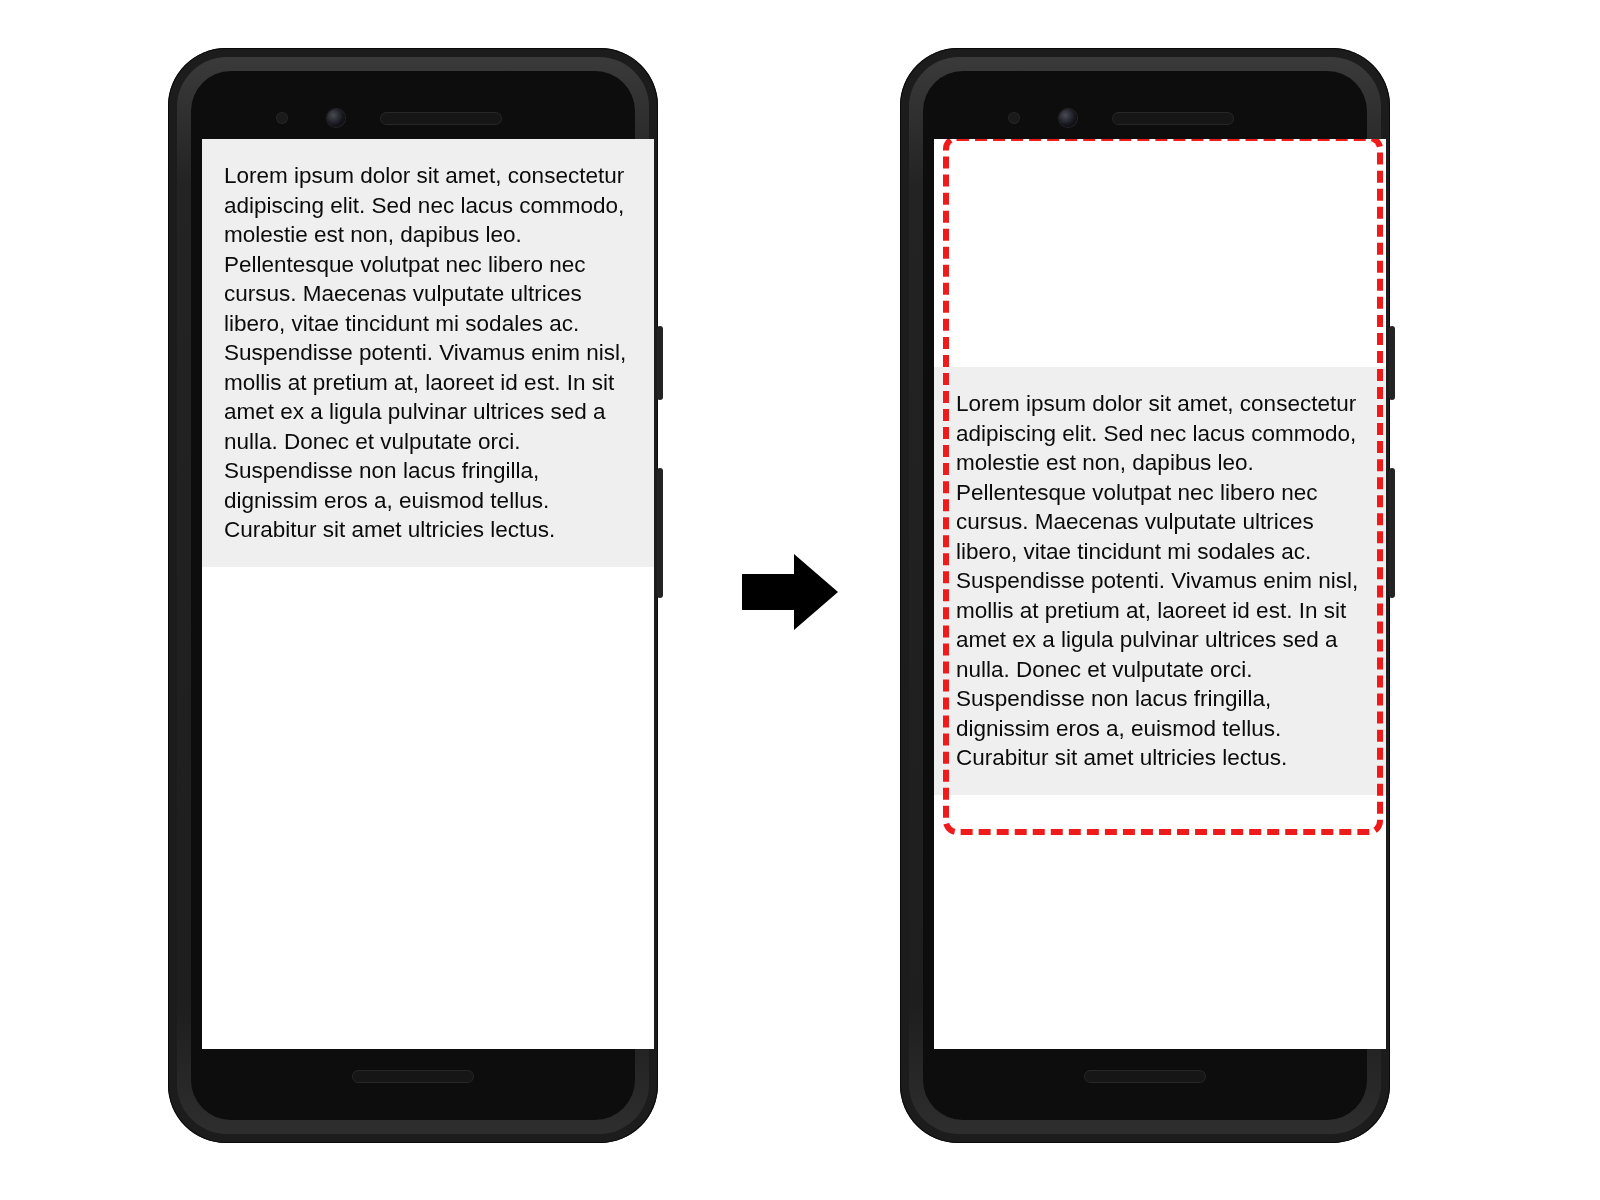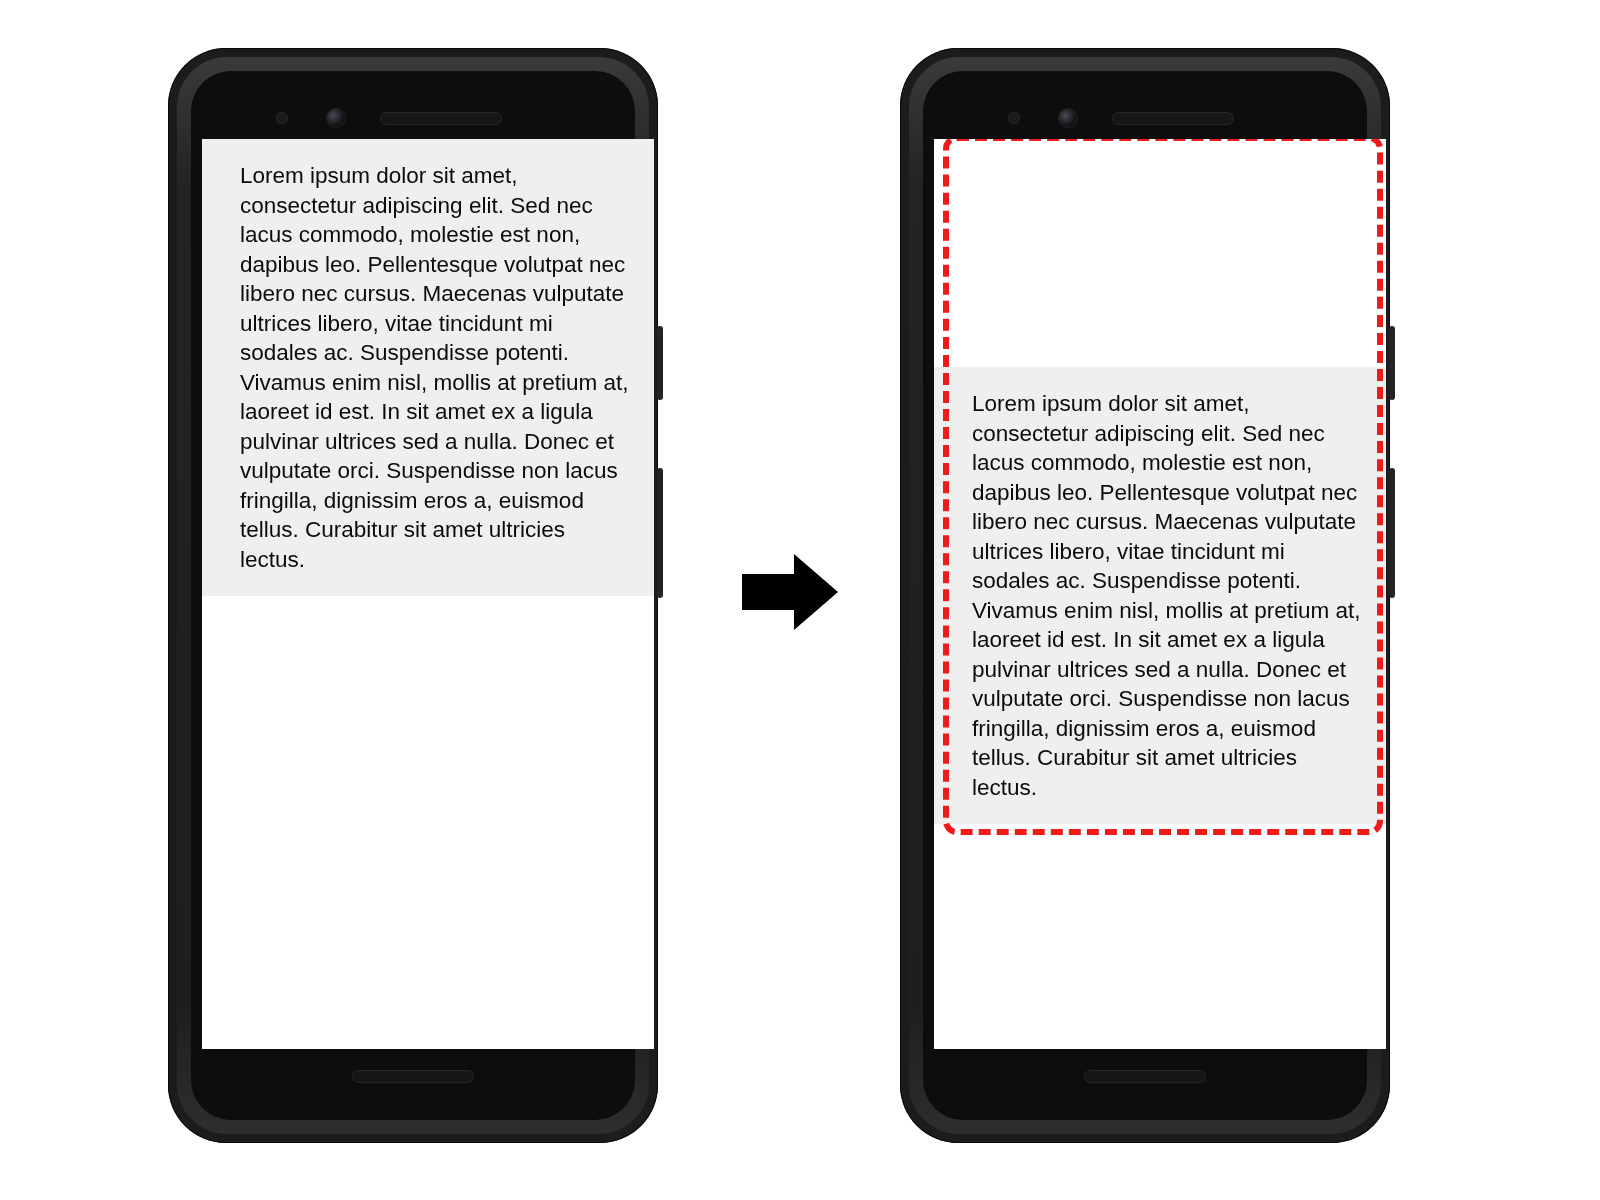--- a/index.html
+++ b/index.html
@@ -107,21 +107,21 @@
   .side-btn.power  { top: 278px; height: 74px; }
   .side-btn.volume { top: 420px; height: 130px; }
 
   
   .text-block {
     position: absolute;
     left: 0;
     width: 452px;
     background: #efefef;
     box-sizing: border-box;
-    padding: 22px 18px 22px 38px;
+    padding: 22px 18px 22px 22px;
   }
   .text-block p {
     margin: 0;
     font-size: 22.5px;
     line-height: 29.5px;
     color: #0b0b0b;
     font-family: "Liberation Sans", sans-serif;
   }
   .left .text-block  { top: 0; }
   .right .text-block { top: 228px; }

